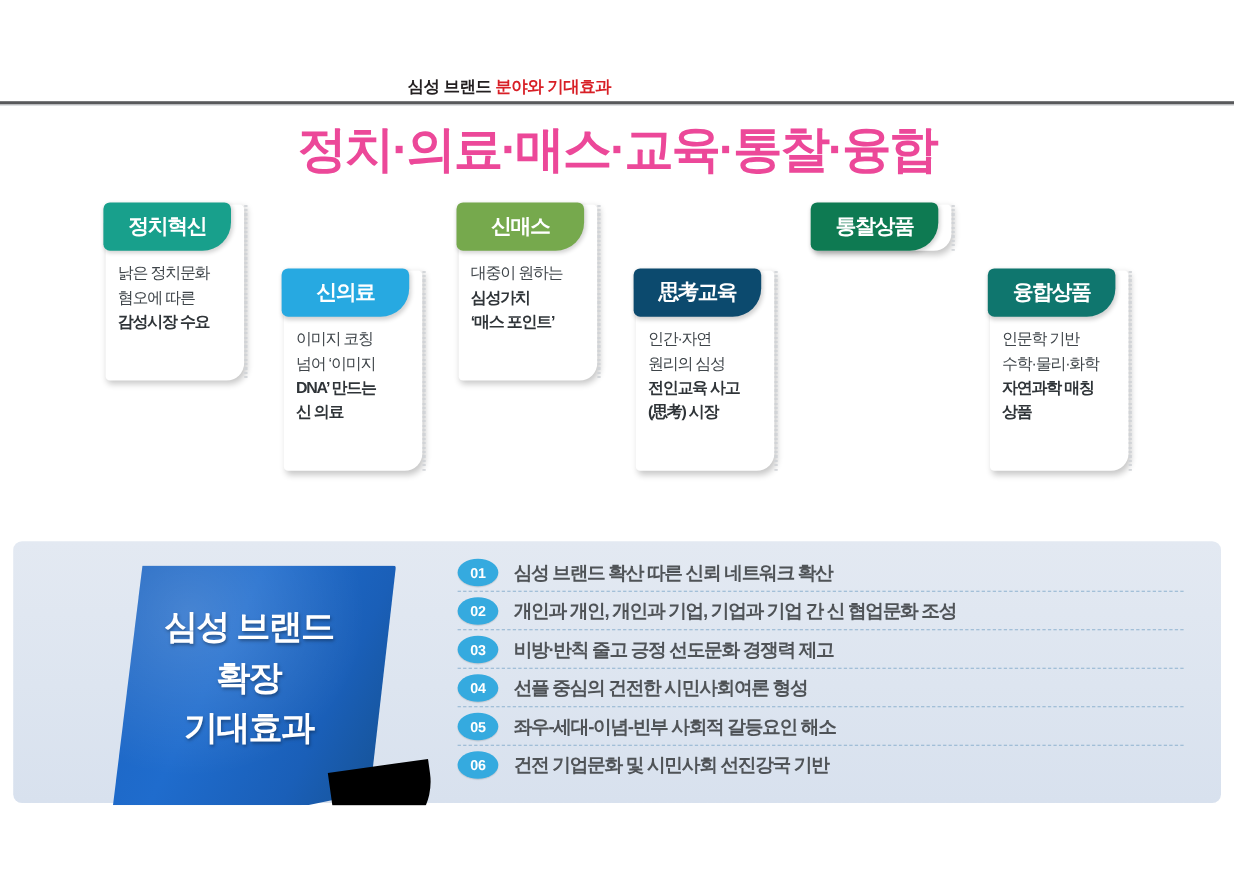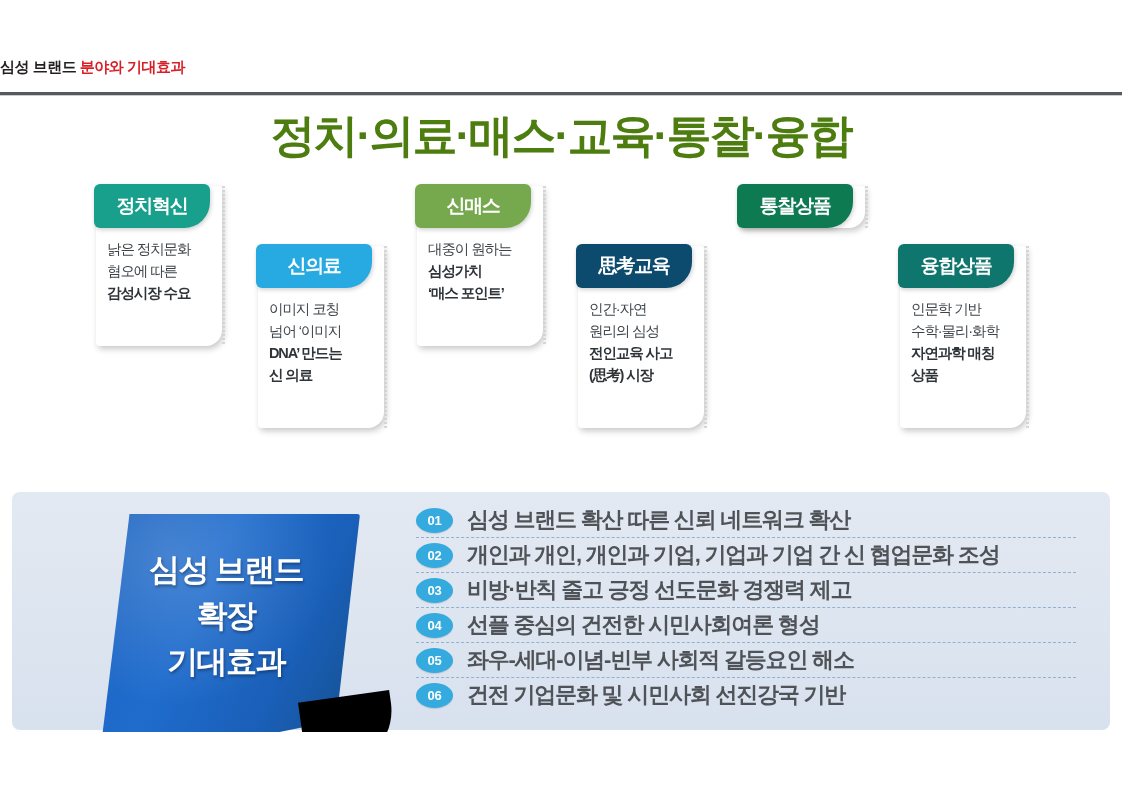--- a/index.html
+++ b/index.html
@@ -11,23 +11,24 @@
     height: 793px;
     background: #ffffff;
     font-family: "Liberation Sans", "DejaVu Sans", sans-serif;
     overflow: hidden;
     position: relative;
   }
 
   
   .kicker-wrap {
     position: absolute;
-    top: 58px;
+    top: 70px;
     left: 0;
     width: 926px;
+    text-align: center;
   }
   .kicker {
     display: inline-block;
     font-size: 15px;
     font-weight: 700;
     letter-spacing: -0.5px;
     color: #231f20;
     white-space: nowrap;
   }
   .kicker .accent { color: #d81f26; }
@@ -52,21 +53,21 @@
   
   .main-title {
     position: absolute;
     top: 106px;
     left: 0;
     width: 1122px;
     text-align: center;
     font-size: 45px;
     font-weight: 800;
     letter-spacing: -2px;
-    color: #4d7c0f;
+    color: #ec4899;
     white-space: nowrap;
   }
 
   
   .cards {
     position: absolute;
     top: 186px;
     left: 0;
     width: 1122px;
     height: 290px;
@@ -210,21 +211,21 @@
     color: #ffffff;
     font-size: 13px;
     font-weight: 800;
     display: flex;
     align-items: center;
     justify-content: center;
     letter-spacing: -0.3px;
     box-shadow: 0 1px 1px rgba(0,0,0,0.12);
   }
   .eff-text {
-    font-size: 22px;
+    font-size: 17px;
     font-weight: 800;
     letter-spacing: -1.2px;
     color: #4f5357;
     white-space: nowrap;
   }
 </style>
 </head>
 <body>
 
 <div class="kicker-wrap">

